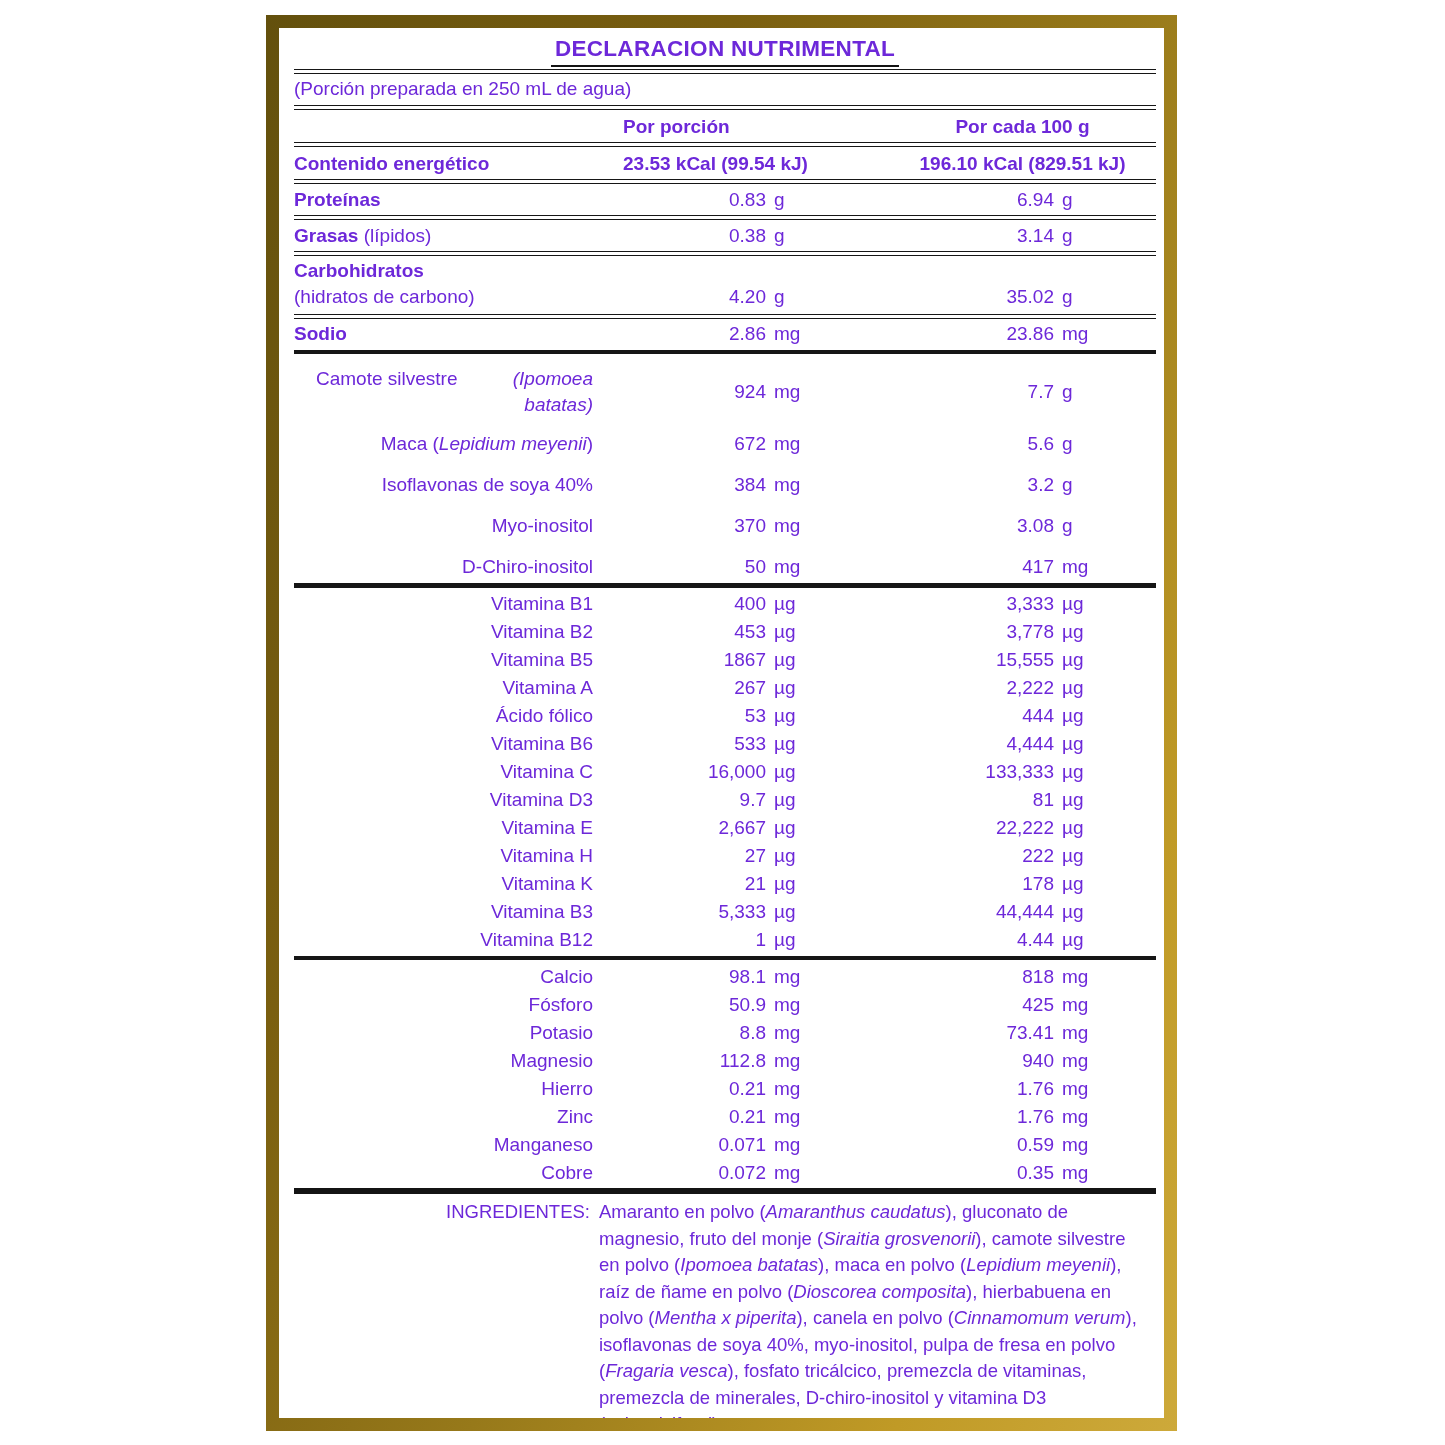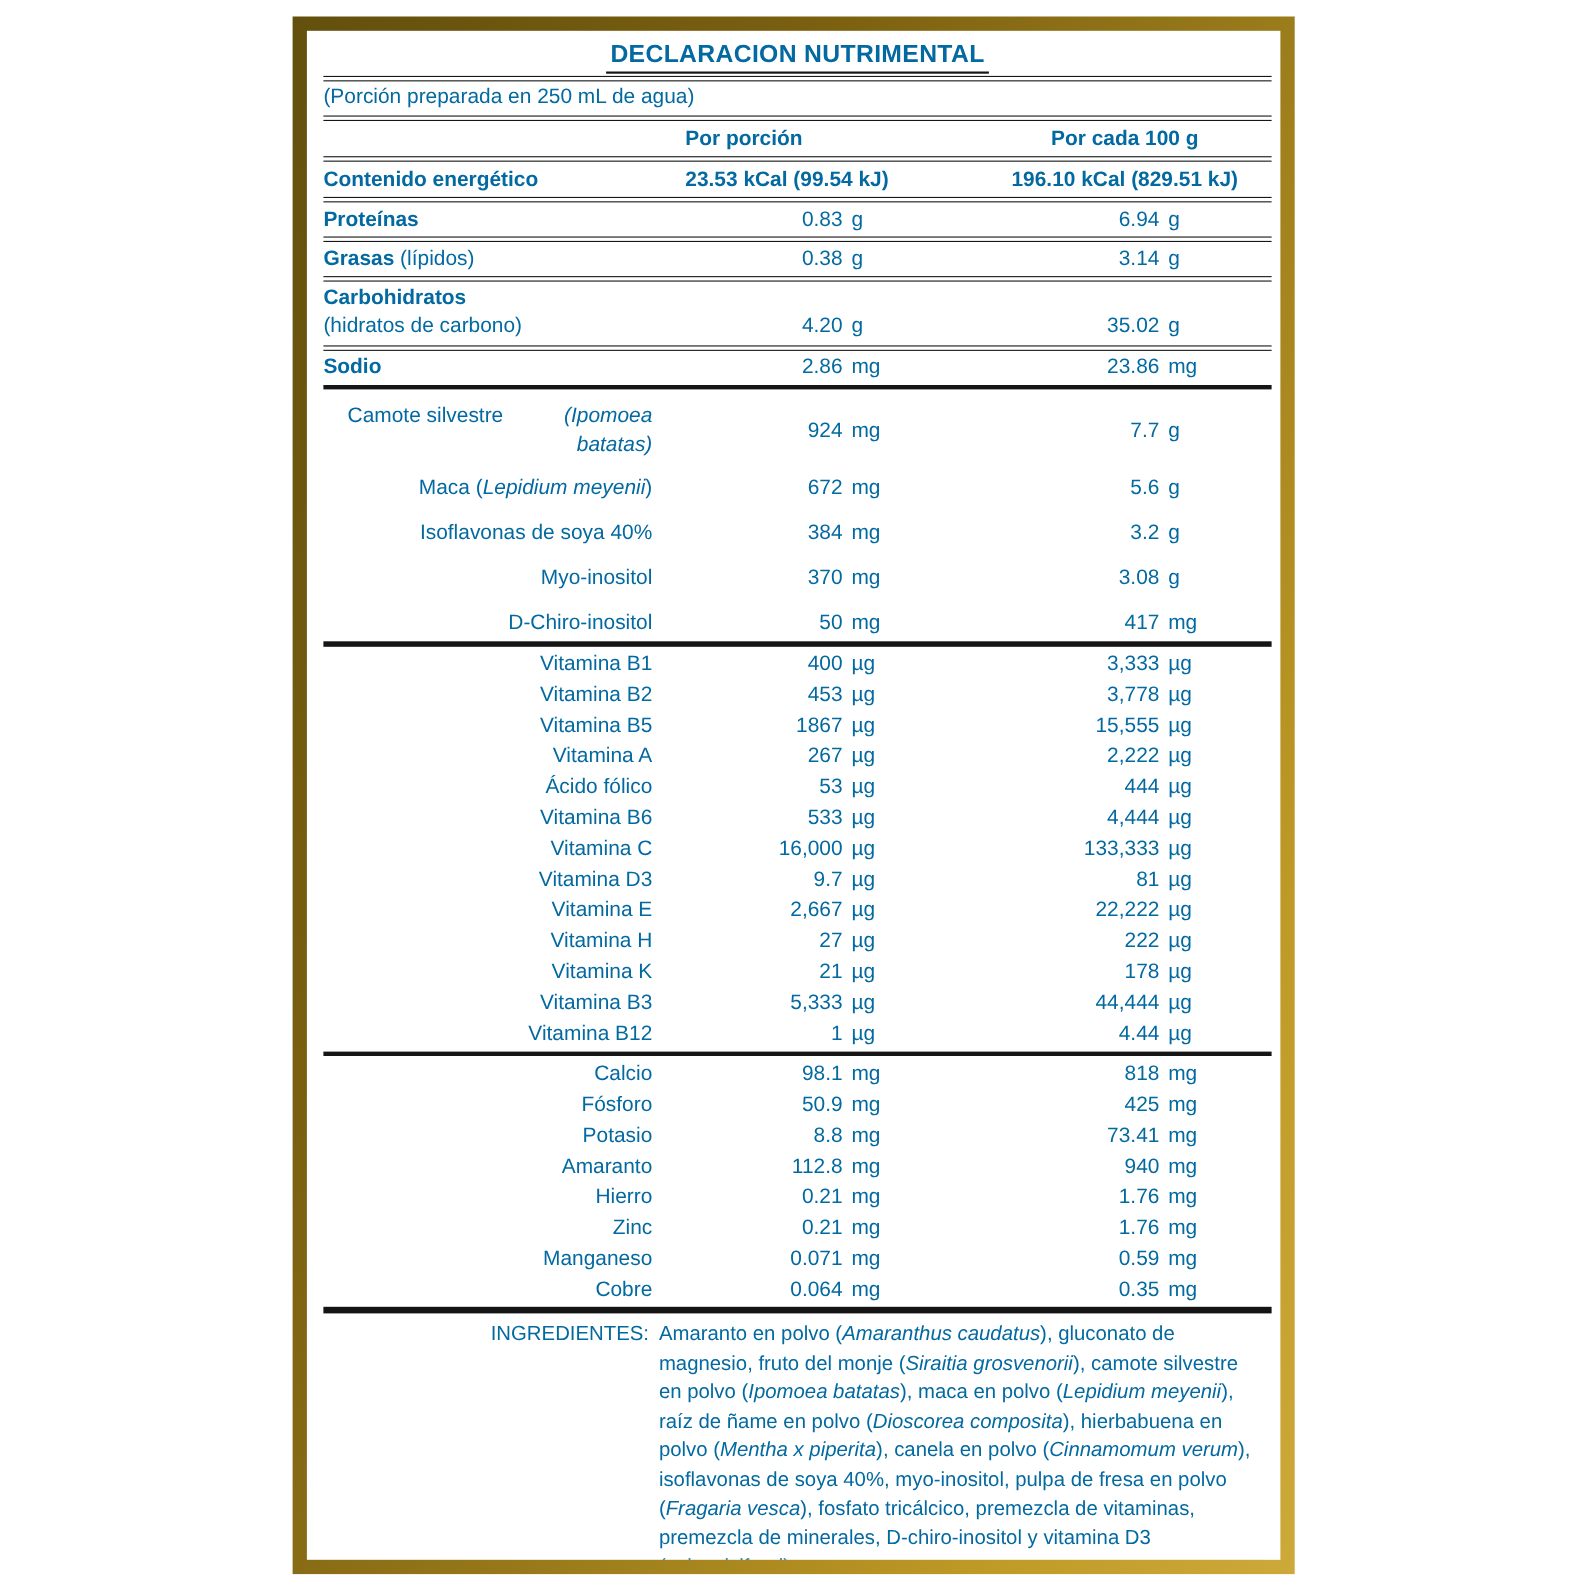--- a/index.html
+++ b/index.html
@@ -1,17 +1,17 @@
 <!DOCTYPE html>
 <html><head>
 <meta charset="utf-8">
 <style>
   html,body{margin:0;padding:0;background:#ffffff;}
   .canvas{position:relative;width:1445px;height:1445px;background:#ffffff;overflow:hidden;
-          font-family:"Liberation Sans","DejaVu Sans",sans-serif;color:#0369a1;}
+          font-family:"Liberation Sans","DejaVu Sans",sans-serif;color:#6d28d9;}
   .frame{position:absolute;left:266px;top:15px;width:911px;height:1416px;box-sizing:border-box;
          padding:13px;background:linear-gradient(115deg,#63500d 0%,#7a5f10 30%,#97791a 55%,#c09a26 82%,#cda93a 100%);}
   .sheet{background:#ffffff;width:100%;height:100%;box-sizing:border-box;
          padding:4px 8px 4px 15px;overflow:hidden;font-size:19px;line-height:1.35;}
   .title{text-align:center;margin-top:2px;}
   .title span{display:inline-block;font-weight:bold;font-size:22.5px;letter-spacing:.3px;
               border-bottom:2.5px solid #141414;padding:0 4px 1px 4px;}
   
   .rule{height:3px;border-top:1.7px solid #161616;border-bottom:1.7px solid #161616;margin:2px 0;}
   .rule-heavy{height:4.5px;background:#161616;margin:2px 0;}
@@ -328,21 +328,21 @@
           <div class="row">
     <div class="c-label">Potasio</div>
     <div class="c-v1">8.8</div>
             <div></div>
     <div class="c-u1">mg</div>
     <div class="c-v2">73.41</div>
             <div></div>
     <div class="c-u2">mg</div>
   </div>
           <div class="row">
-    <div class="c-label">Amaranto</div>
+    <div class="c-label">Magnesio</div>
     <div class="c-v1">112.8</div>
             <div></div>
     <div class="c-u1">mg</div>
     <div class="c-v2">940</div>
             <div></div>
     <div class="c-u2">mg</div>
   </div>
           <div class="row">
     <div class="c-label">Hierro</div>
     <div class="c-v1">0.21</div>
@@ -365,21 +365,21 @@
     <div class="c-label">Manganeso</div>
     <div class="c-v1">0.071</div>
             <div></div>
     <div class="c-u1">mg</div>
     <div class="c-v2">0.59</div>
             <div></div>
     <div class="c-u2">mg</div>
   </div>
           <div class="row">
     <div class="c-label">Cobre</div>
-    <div class="c-v1">0.064</div>
+    <div class="c-v1">0.072</div>
             <div></div>
     <div class="c-u1">mg</div>
     <div class="c-v2">0.35</div>
             <div></div>
     <div class="c-u2">mg</div>
   </div>
         </div>
       <div class="rule-x"></div>
 
       <div class="ingredients">

